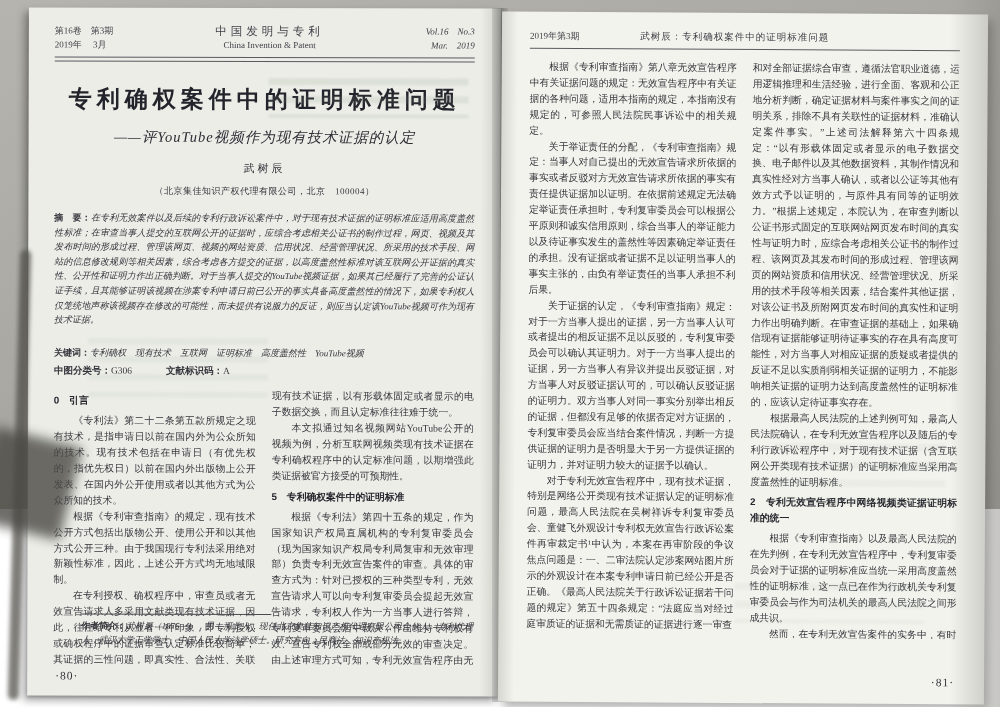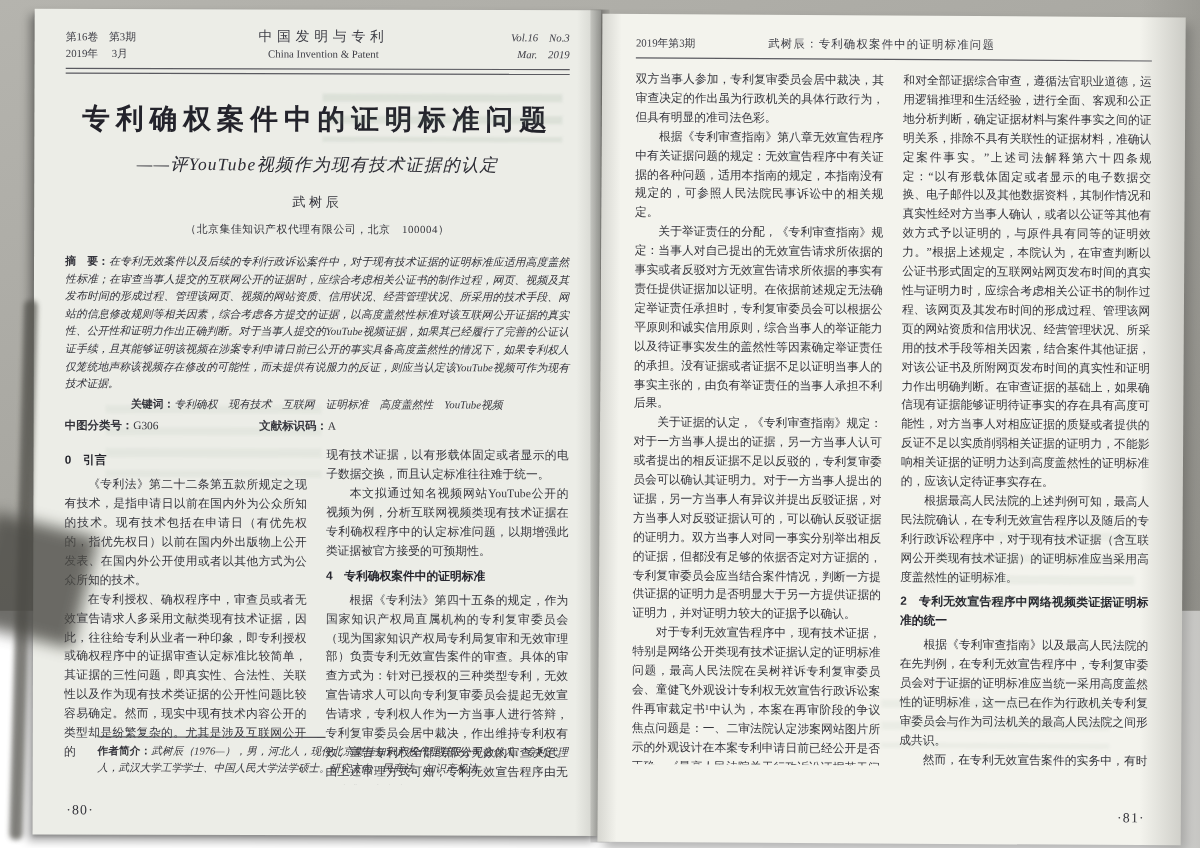--- a/index.html
+++ b/index.html
@@ -42,24 +42,24 @@
 
   .title{margin:22px 0 0;text-align:center;font-family:"Liberation Sans","DejaVu Sans",sans-serif;
     font-weight:bold;font-size:23px;letter-spacing:5px;color:#23232b;}
   .subtitle{margin-top:13px;text-align:center;font-size:14.5px;font-style:italic;
     letter-spacing:1px;color:#2c2c34;}
   .author{margin-top:14px;text-align:center;font-size:11px;letter-spacing:3px;}
   .affiliation{margin-top:9px;text-align:center;font-size:9px;letter-spacing:.5px;}
 
   .abstract{margin:13px 0 0;font-size:9px;line-height:14.6px;text-align:justify;
     font-style:italic;color:#33333b;}
-  .keywords{margin:2px 0 0;font-size:9px;line-height:14.6px;font-style:italic;text-align:center;}
+  .keywords{margin:18px 0 0;font-size:9px;line-height:14.6px;font-style:italic;}
   .lbl{font-weight:bold;font-style:normal;font-family:"Liberation Sans","DejaVu Sans",sans-serif;font-size:9px;}
   .clc-row{margin-top:5px;display:flex;font-size:9.5px;}
-  .clc-row .item2{margin-left:84px;}
+  .clc-row .item2{margin-left:34px;}
   .clc-row b{font-family:"Liberation Sans","DejaVu Sans",sans-serif;}
 
   .columns{display:flex;gap:16px;margin-top:10px;overflow:hidden;}
   .columns-left{height:282px;}
   .columns-right{height:578px;}
   .col{flex:1;font-size:9.8px;line-height:15.9px;text-align:justify;overflow:hidden;}
   .colflex{display:flex;flex-direction:column;}
   .col p{margin:0;}
   .para{text-indent:2em;}
   .cont{text-indent:0;}
@@ -111,26 +111,27 @@
     <p class="keywords"><span class="lbl">关键词：</span><span>专利确权　现有技术　互联网　证明标准　高度盖然性　YouTube视频</span></p>
     <div class="clc-row">
       <span><b>中图分类号：</b><span>G306</span></span>
       <span class="item2"><b>文献标识码：</b><span>A</span></span>
     </div>
 
     <div class="columns columns-left">
       <div class="col">
           <p class="sec-heading">0　引言</p>
           <p class="para">《专利法》第二十二条第五款所规定之现有技术，是指申请日以前在国内外为公众所知的技术。现有技术包括在申请日（有优先权的，指优先权日）以前在国内外出版物上公开发表、在国内外公开使用或者以其他方式为公众所知的技术。</p>
+          <p class="para">根据《专利审查指南》的规定，现有技术公开方式包括出版物公开、使用公开和以其他方式公开三种。由于我国现行专利法采用绝对新颖性标准，因此，上述公开方式均无地域限制。</p>
           <p class="para">在专利授权、确权程序中，审查员或者无效宣告请求人多采用文献类现有技术证据，因此，往往给专利从业者一种印象，即专利授权或确权程序中的证据审查认定标准比较简单，其证据的三性问题，即真实性、合法性、关联性以及作为现有技术类证据的公开性问题比较容易确定。然而，现实中现有技术内容公开的类型却是纷繁复杂的。尤其是涉及互联网公开的</p>
         </div>
       <div class="col">
           <p class="para cont">现有技术证据，以有形载体固定或者显示的电子数据交换，而且认定标准往往难于统一。</p>
           <p class="para">本文拟通过知名视频网站YouTube公开的视频为例，分析互联网视频类现有技术证据在专利确权程序中的认定标准问题，以期增强此类证据被官方接受的可预期性。</p>
-          <p class="sec-heading">4　专利确权案件中的证明标准</p>
+          <p class="sec-heading">5　专利确权案件中的证明标准</p>
           <p class="para">根据《专利法》第四十五条的规定，作为国家知识产权局直属机构的专利复审委员会（现为国家知识产权局专利局复审和无效审理部）负责专利无效宣告案件的审查。具体的审查方式为：针对已授权的三种类型专利，无效宣告请求人可以向专利复审委员会提起无效宣告请求，专利权人作为一方当事人进行答辩，专利复审委员会居中裁决，作出维持专利权有效、宣告专利权全部或部分无效的审查决定。由上述审理方式可知，专利无效宣告程序由无效请求人和专利权人</p>
         </div>
     </div>
 
     <div class="lp-footer">
       <div class="footer-rule"></div>
       <p class="bio"><b>作者简介：</b><span>武树辰（1976—），男，河北人，现任北京集佳知识产权代理有限公司合伙人、专利代理人，武汉大学工学学士、中国人民大学法学硕士。研究方向：民商法、知识产权法。</span></p>
     </div>
     <div class="pageno pageno-left">·80·</div>
 
@@ -143,21 +144,20 @@
   <div class="page page-right">
     <div class="rhead">
       <span>2019年第3期</span>
       <span class="rh-title">武树辰：专利确权案件中的证明标准问题</span>
     </div>
     <div class="single-rule"></div>
 
     <div class="columns columns-right">
       <div class="col colflex">
         <div>
-            <p class="para cont">双方当事人参加，专利复审委员会居中裁决，其审查决定的作出虽为行政机关的具体行政行为，但具有明显的准司法色彩。</p>
             <p class="para">根据《专利审查指南》第八章无效宣告程序中有关证据问题的规定：无效宣告程序中有关证据的各种问题，适用本指南的规定，本指南没有规定的，可参照人民法院民事诉讼中的相关规定。</p>
             <p class="para">关于举证责任的分配，《专利审查指南》规定：当事人对自己提出的无效宣告请求所依据的事实或者反驳对方无效宣告请求所依据的事实有责任提供证据加以证明。在依据前述规定无法确定举证责任承担时，专利复审委员会可以根据公平原则和诚实信用原则，综合当事人的举证能力以及待证事实发生的盖然性等因素确定举证责任的承担。没有证据或者证据不足以证明当事人的事实主张的，由负有举证责任的当事人承担不利后果。</p>
             <p class="para">关于证据的认定，《专利审查指南》规定：对于一方当事人提出的证据，另一方当事人认可或者提出的相反证据不足以反驳的，专利复审委员会可以确认其证明力。对于一方当事人提出的证据，另一方当事人有异议并提出反驳证据，对方当事人对反驳证据认可的，可以确认反驳证据的证明力。双方当事人对同一事实分别举出相反的证据，但都没有足够的依据否定对方证据的，专利复审委员会应当结合案件情况，判断一方提供证据的证明力是否明显大于另一方提供证据的证明力，并对证明力较大的证据予以确认。</p>
             <p class="para">对于专利无效宣告程序中，现有技术证据，特别是网络公开类现有技术证据认定的证明标准问题，最高人民法院在吴树祥诉专利复审委员会、童健飞外观设计专利权无效宣告行政诉讼案件再审裁定书¹中认为，本案在再审阶段的争议焦点问题是：一、二审法院认定涉案网站图片所示的外观设计在本案专利申请日前已经公开是否正确。《最高人民法院关于行政诉讼证据若干问题的规定》第五十四条规定：“法庭应当对经过庭审质证的证据和无需质证的证据进行逐一审查</p>
           </div>
 
       </div>
       <div class="col">
           <p class="para cont">和对全部证据综合审查，遵循法官职业道德，运用逻辑推理和生活经验，进行全面、客观和公正地分析判断，确定证据材料与案件事实之间的证明关系，排除不具有关联性的证据材料，准确认定案件事实。”上述司法解释第六十四条规定：“以有形载体固定或者显示的电子数据交换、电子邮件以及其他数据资料，其制作情况和真实性经对方当事人确认，或者以公证等其他有效方式予以证明的，与原件具有同等的证明效力。”根据上述规定，本院认为，在审查判断以公证书形式固定的互联网站网页发布时间的真实性与证明力时，应综合考虑相关公证书的制作过程、该网页及其发布时间的形成过程、管理该网页的网站资质和信用状况、经营管理状况、所采用的技术手段等相关因素，结合案件其他证据，对该公证书及所附网页发布时间的真实性和证明力作出明确判断。在审查证据的基础上，如果确信现有证据能够证明待证事实的存在具有高度可能性，对方当事人对相应证据的质疑或者提供的反证不足以实质削弱相关证据的证明力，不能影响相关证据的证明力达到高度盖然性的证明标准的，应该认定待证事实存在。</p>
           <p class="para">根据最高人民法院的上述判例可知，最高人民法院确认，在专利无效宣告程序以及随后的专利行政诉讼程序中，对于现有技术证据（含互联网公开类现有技术证据）的证明标准应当采用高度盖然性的证明标准。</p>

